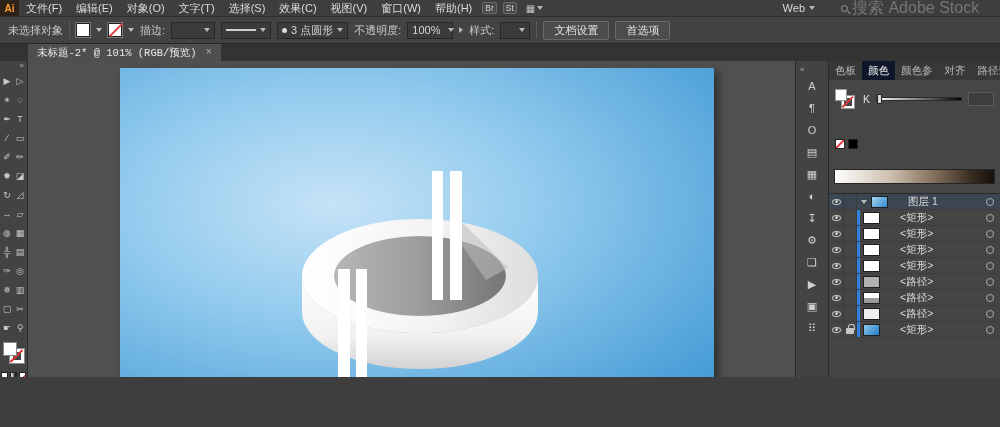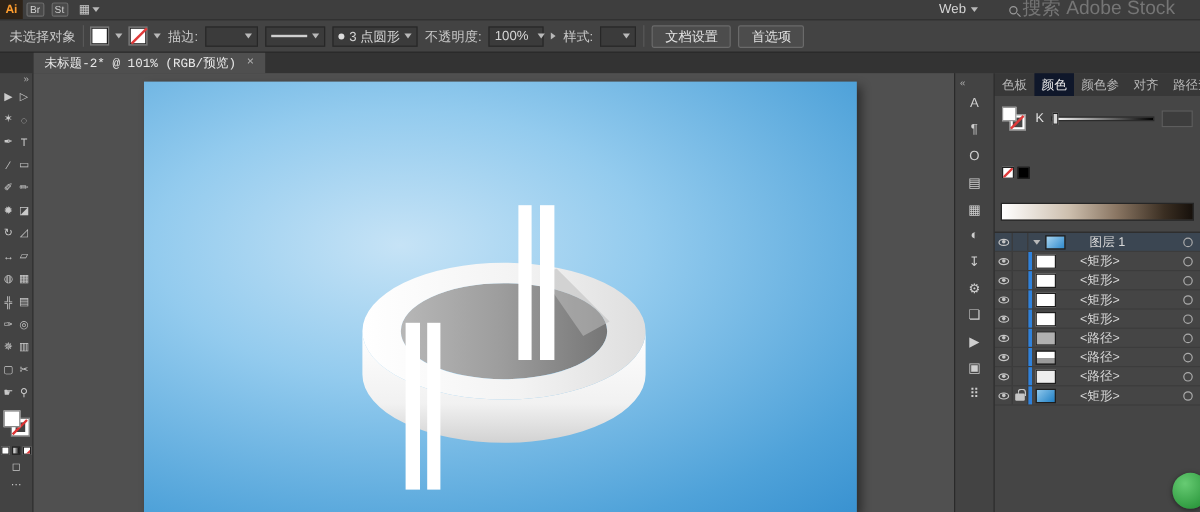--- a/index.html
+++ b/index.html
@@ -1,18 +1,18 @@
 <!DOCTYPE html>
 <html><head>
 <meta charset="utf-8">
 <style>
   *{margin:0;padding:0;box-sizing:border-box;}
   html,body{width:1000px;height:427px;overflow:hidden;background:#3e3e3e;
     font-family:"Liberation Sans","DejaVu Sans",sans-serif;}
-  .app{position:relative;width:1000px;height:427px;display:flex;flex-direction:column;
+  .app{position:relative;width:1000px;height:377px;display:flex;flex-direction:column;
     font-size:11px;color:#d0d0d0;overflow:hidden;}
   .spacer{flex:1;}
   .tri{width:0;height:0;border-left:3px solid transparent;border-right:3px solid transparent;
     border-top:4px solid #b9b9b9;display:inline-block;}
   .tri-r{width:0;height:0;border-top:3px solid transparent;border-bottom:3px solid transparent;
     border-left:4px solid #b9b9b9;display:inline-block;}
 
   
   .menubar{height:16px;background:#3e3e3e;display:flex;align-items:center;flex:none;}
   .logo{width:19px;height:16px;background:#2e2318;color:#ff9d2e;font-weight:bold;font-size:10px;
@@ -142,20 +142,32 @@
     background:radial-gradient(circle at 35% 30%,#67cb73,#2e9a3f 75%);
     box-shadow:0 1px 4px rgba(0,0,0,.5);z-index:50;}
 </style>
 </head>
 <body>
 
 <div class="app">
 
   <div class="menubar">
     <div class="logo">Ai</div>
+    <div class="menus">
+
+    <span class="menu-item">文件(F)</span>
+        <span class="menu-item">编辑(E)</span>
+        <span class="menu-item">对象(O)</span>
+        <span class="menu-item">文字(T)</span>
+        <span class="menu-item">选择(S)</span>
+        <span class="menu-item">效果(C)</span>
+        <span class="menu-item">视图(V)</span>
+        <span class="menu-item">窗口(W)</span>
+        <span class="menu-item">帮助(H)</span>
+      </div>
     <span class="badge">Br</span>
     <span class="badge">St</span>
     <span class="mb-icon">
       <span>▦</span>
         <span class="tri"></span>
     </span>
     <div class="spacer"></div>
     <div class="workspace">
       <span>Web</span>
         <span class="tri"></span>

